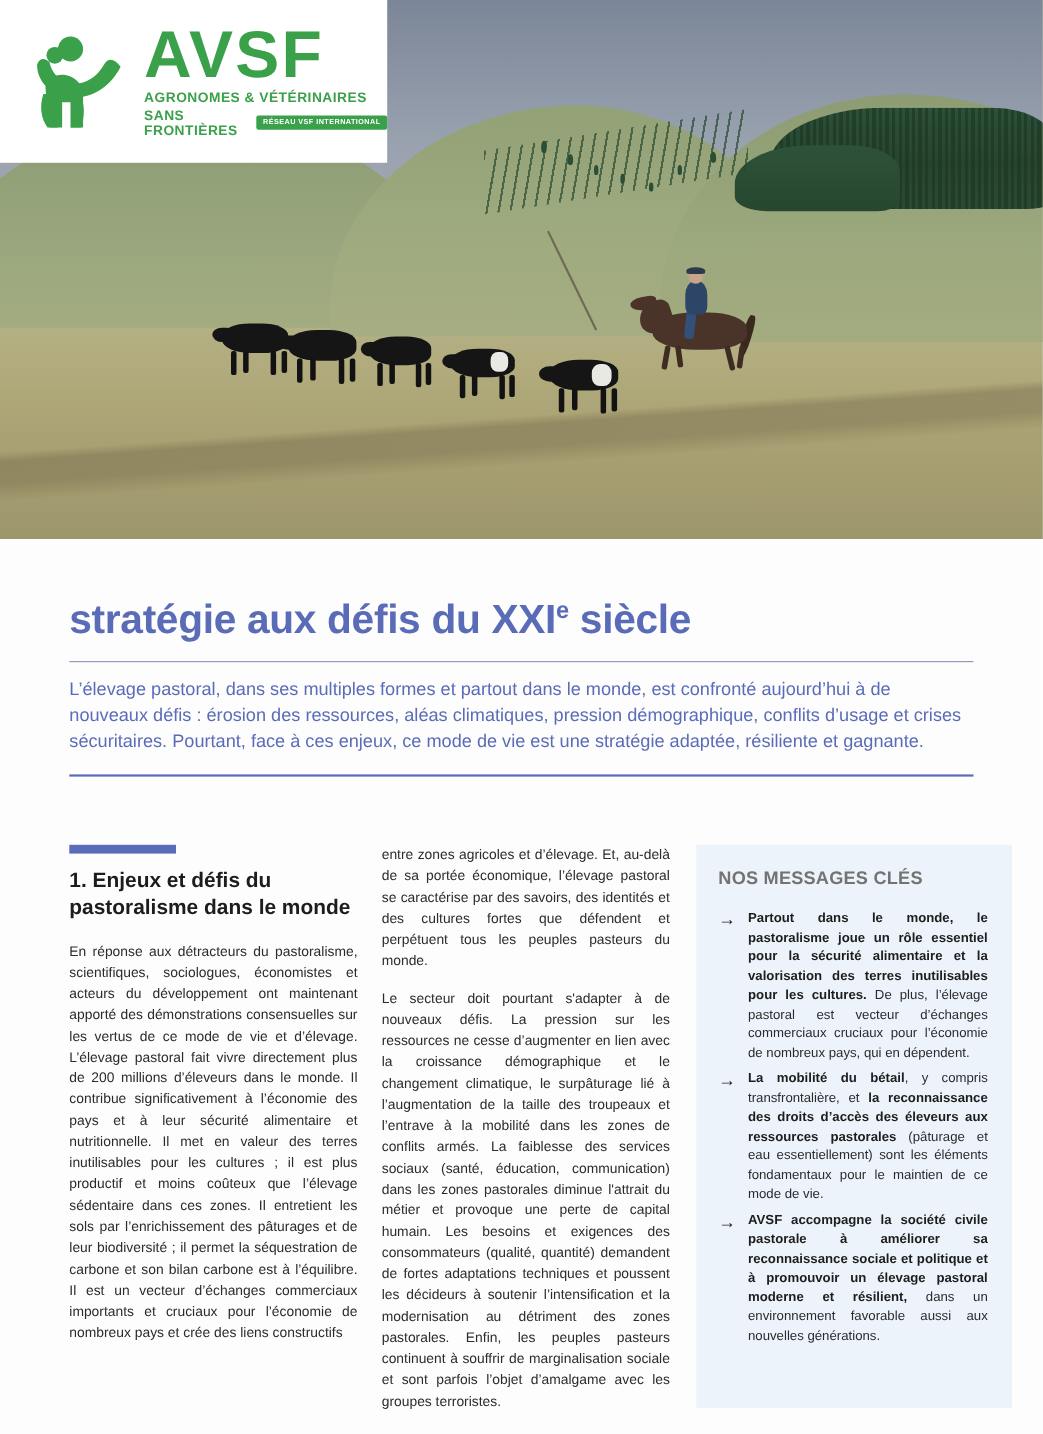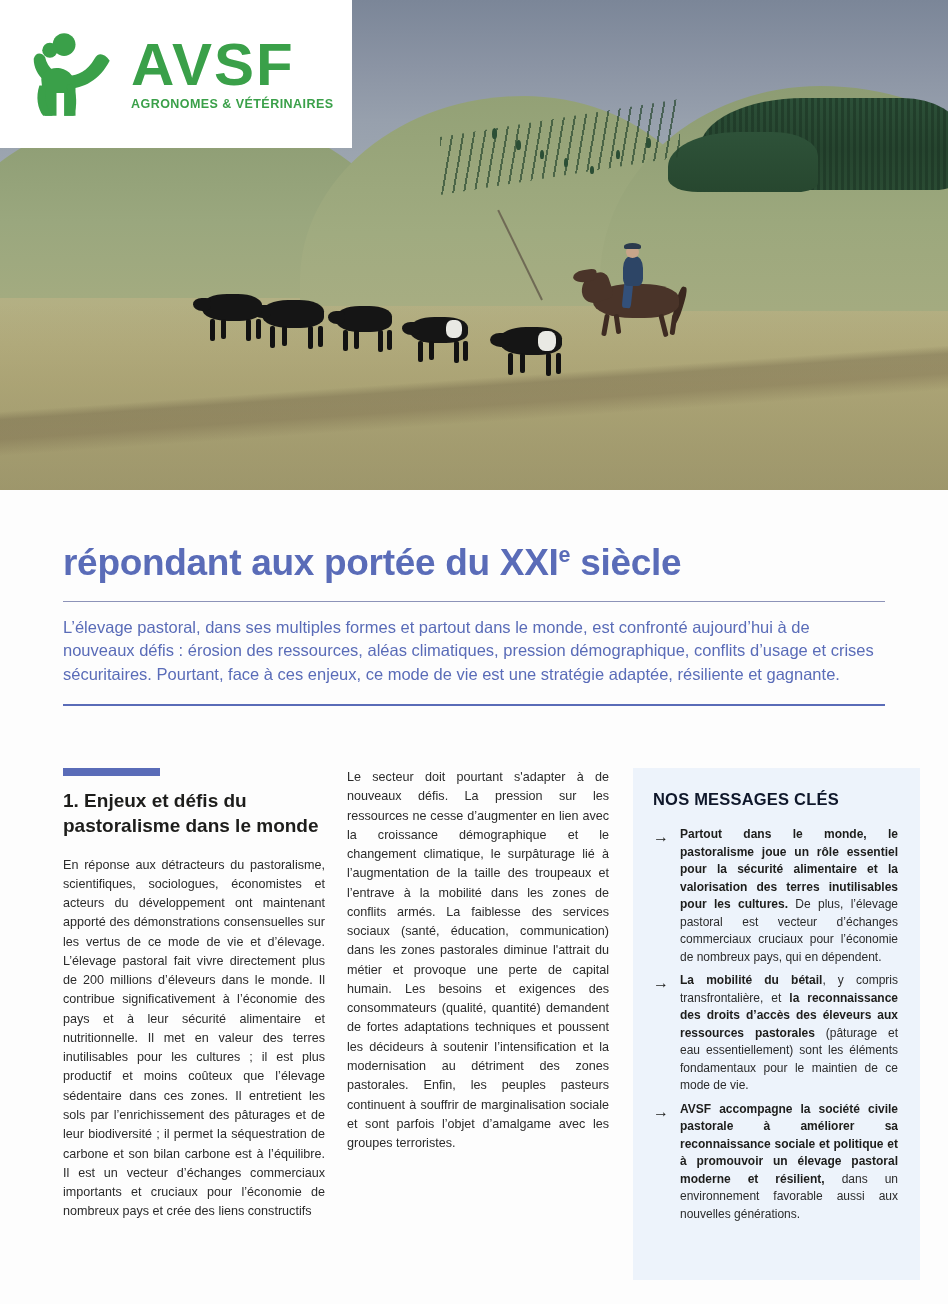--- a/index.html
+++ b/index.html
@@ -220,21 +220,21 @@
   .col-2 .body-text + .body-text { margin-top: 15px; }
 
   
   .keybox {
     position: absolute; left: 633px; top: 768px;
     width: 287px; height: 512px;
     background: #edf3fb;
     padding: 22px 22px 18px 20px;
   }
   .keybox-title {
-    font-size: 16.5px; font-weight: bold; color: #0f172a; letter-spacing: .2px;
+    font-size: 16.5px; font-weight: bold; color: #737373; letter-spacing: .2px;
     margin-bottom: 17px;
   }
   .kb-item { display: flex; gap: 8px; margin-bottom: 6px; }
   .kb-arrow {
     flex: 0 0 auto; width: 19px; color: #1d1d1b; font-size: 16px;
     line-height: 1.25; padding-top: 1px;
   }
   .kb-text {
     font-size: 12px; line-height: 1.46; color: #2b2b2b; text-align: justify;
   }
@@ -331,41 +331,46 @@
         <circle cx="23" cy="23" r="8" fill="#3aa049"></circle>
         <path d="M6 32 C6 66, 62 80, 86 34 C80 26, 74 25, 70 32 C54 60, 22 52, 18 30 C14 25, 8 25, 6 32 Z" fill="#3aa049"></path>
         <path d="M14 54 C14 46, 24 40, 34 42 C44 44, 50 52, 50 62 L50 92 L38 92 L38 68 L30 68 L30 92 L18 92 Z" fill="#3aa049"></path>
         <path d="M12 60 C8 72, 10 84, 16 92 L26 92 C18 82, 16 70, 20 60 Z" fill="#3aa049"></path>
         <path d="M46 58 C52 68, 52 82, 48 92 L38 92 C44 82, 44 70, 40 60 Z" fill="#3aa049"></path>
       </svg>
     </div>
     <div class="logo-text">
       <div class="logo-avsf">AVSF</div>
       <div class="logo-sub1">AGRONOMES &amp; VÉTÉRINAIRES</div>
+      <div class="logo-sub2">
+        <span>SANS FRONTIÈRES</span>
+        <span class="logo-badge">RÉSEAU VSF INTERNATIONAL</span>
+      </div>
     </div>
   </div>
 
 
   <div class="title-wrap">
     <h1 class="doc-title">
       <br>
-      <span>répondant aux portée du XXI</span><sup>e</sup><span> siècle</span>
+      <span>stratégie aux défis du XXI</span><sup>e</sup><span> siècle</span>
     </h1>
     <div class="rule"></div>
     <p class="standfirst">L’élevage pastoral, dans ses multiples formes et partout dans le monde, est confronté aujourd’hui à de nouveaux défis : érosion des ressources, aléas climatiques, pression démographique, conflits d’usage et crises sécuritaires. Pourtant, face à ces enjeux, ce mode de vie est une stratégie adaptée, résiliente et gagnante.</p>
     <div class="rule2"></div>
   </div>
 
   <div class="cols">
     <div class="col col-1">
       <div class="section-bar"></div>
       <h2 class="section-title">1. Enjeux et défis du pastoralisme dans le monde</h2>
       <p class="body-text">En réponse aux détracteurs du pastoralisme, scientifiques, sociologues, économistes et acteurs du développement ont maintenant apporté des démonstrations consensuelles sur les vertus de ce mode de vie et d’élevage. L’élevage pastoral fait vivre directement plus de 200 millions d’éleveurs dans le monde. Il contribue significativement à l’économie des pays et à leur sécurité alimentaire et nutritionnelle. Il met en valeur des terres inutilisables pour les cultures ; il est plus productif et moins coûteux que l’élevage sédentaire dans ces zones. Il entretient les sols par l’enrichissement des pâturages et de leur biodiversité ; il permet la séquestration de carbone et son bilan carbone est à l’équilibre. Il est un vecteur d’échanges commerciaux importants et cruciaux pour l’économie de nombreux pays et crée des liens constructifs</p>
     </div>
     <div class="col col-2">
+      <p class="body-text">entre zones agricoles et d’élevage. Et, au-delà de sa portée économique, l’élevage pastoral se caractérise par des savoirs, des identités et des cultures fortes que défendent et perpétuent tous les peuples pasteurs du monde.</p>
       <p class="body-text">Le secteur doit pourtant s'adapter à de nouveaux défis. La pression sur les ressources ne cesse d’augmenter en lien avec la croissance démographique et le changement climatique, le surpâturage lié à l’augmentation de la taille des troupeaux et l’entrave à la mobilité dans les zones de conflits armés. La faiblesse des services sociaux (santé, éducation, communication) dans les zones pastorales diminue l'attrait du métier et provoque une perte de capital humain. Les besoins et exigences des consommateurs (qualité, quantité) demandent de fortes adaptations techniques et poussent les décideurs à soutenir l’intensification et la modernisation au détriment des zones pastorales. Enfin, les peuples pasteurs continuent à souffrir de marginalisation sociale et sont parfois l’objet d’amalgame avec les groupes terroristes.</p>
     </div>
   </div>
 
   <aside class="keybox">
     <div class="keybox-title">NOS MESSAGES CLÉS</div>
 
     <div class="kb-item">
       <span class="kb-arrow">→</span>
       <span class="kb-text"><b>Partout dans le monde, le pastoralisme joue un rôle essentiel pour la sécurité alimentaire et la valorisation des terres inutilisables pour les cultures.</b><span> De plus, l’élevage pastoral est vecteur d’échanges commerciaux cruciaux pour l’économie de nombreux pays, qui en dépendent.</span></span>

